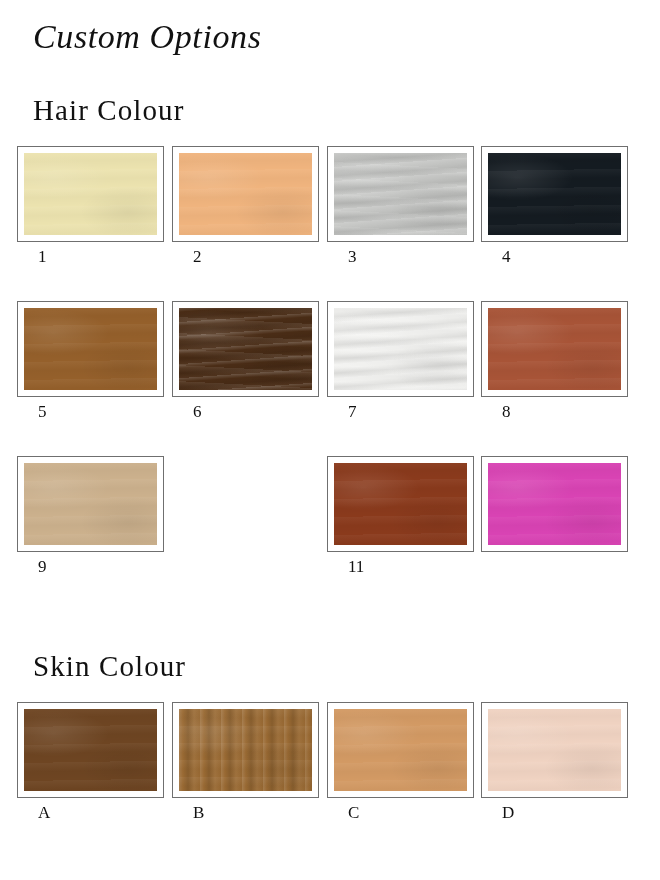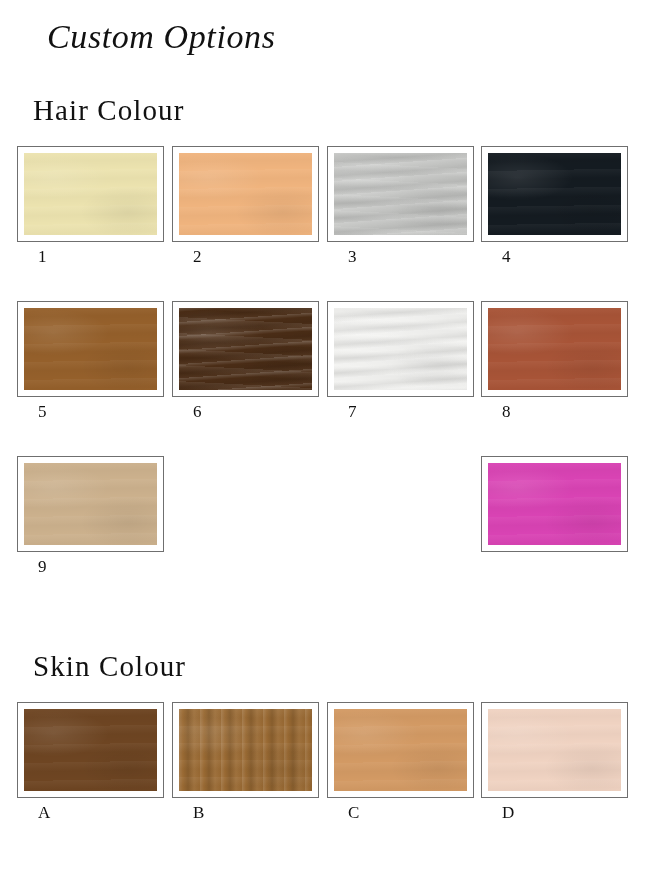--- a/index.html
+++ b/index.html
@@ -18,21 +18,21 @@
   }
 
   .page {
     position: absolute;
     inset: 0;
   }
 
   
   .doc-title {
     position: absolute;
-    left: 47px;
+    left: 33px;
     top: 18px;
     font-size: 34px;
     font-style: italic;
     font-weight: 400;
     letter-spacing: 0.6px;
     color: #111111;
     white-space: nowrap;
   }
   .section-title {
     position: absolute;
@@ -248,20 +248,28 @@
 
   <div class="swatch-row row-hair-3">
     <div class="swatch-cell col-0">
       <div class="swatch-frame">
         <div class="paint flat" style="background-color: rgb(204, 177, 141);"></div>
       </div>
       <div class="swatch-label">
         <span>9</span>
       </div>
     </div>
+    <div class="swatch-cell col-2">
+      <div class="swatch-frame">
+        <div class="paint flat" style="background-color: rgb(138, 58, 28);"></div>
+      </div>
+      <div class="swatch-label">
+        <span>11</span>
+      </div>
+    </div>
     <div class="swatch-cell col-3">
       <div class="swatch-frame">
         <div class="paint flat" style="background-color: rgb(217, 67, 180);"></div>
       </div>
     </div>
   </div>
 
   <div class="section-title skin">Skin Colour</div>
 
   <div class="swatch-row row-skin-1">

